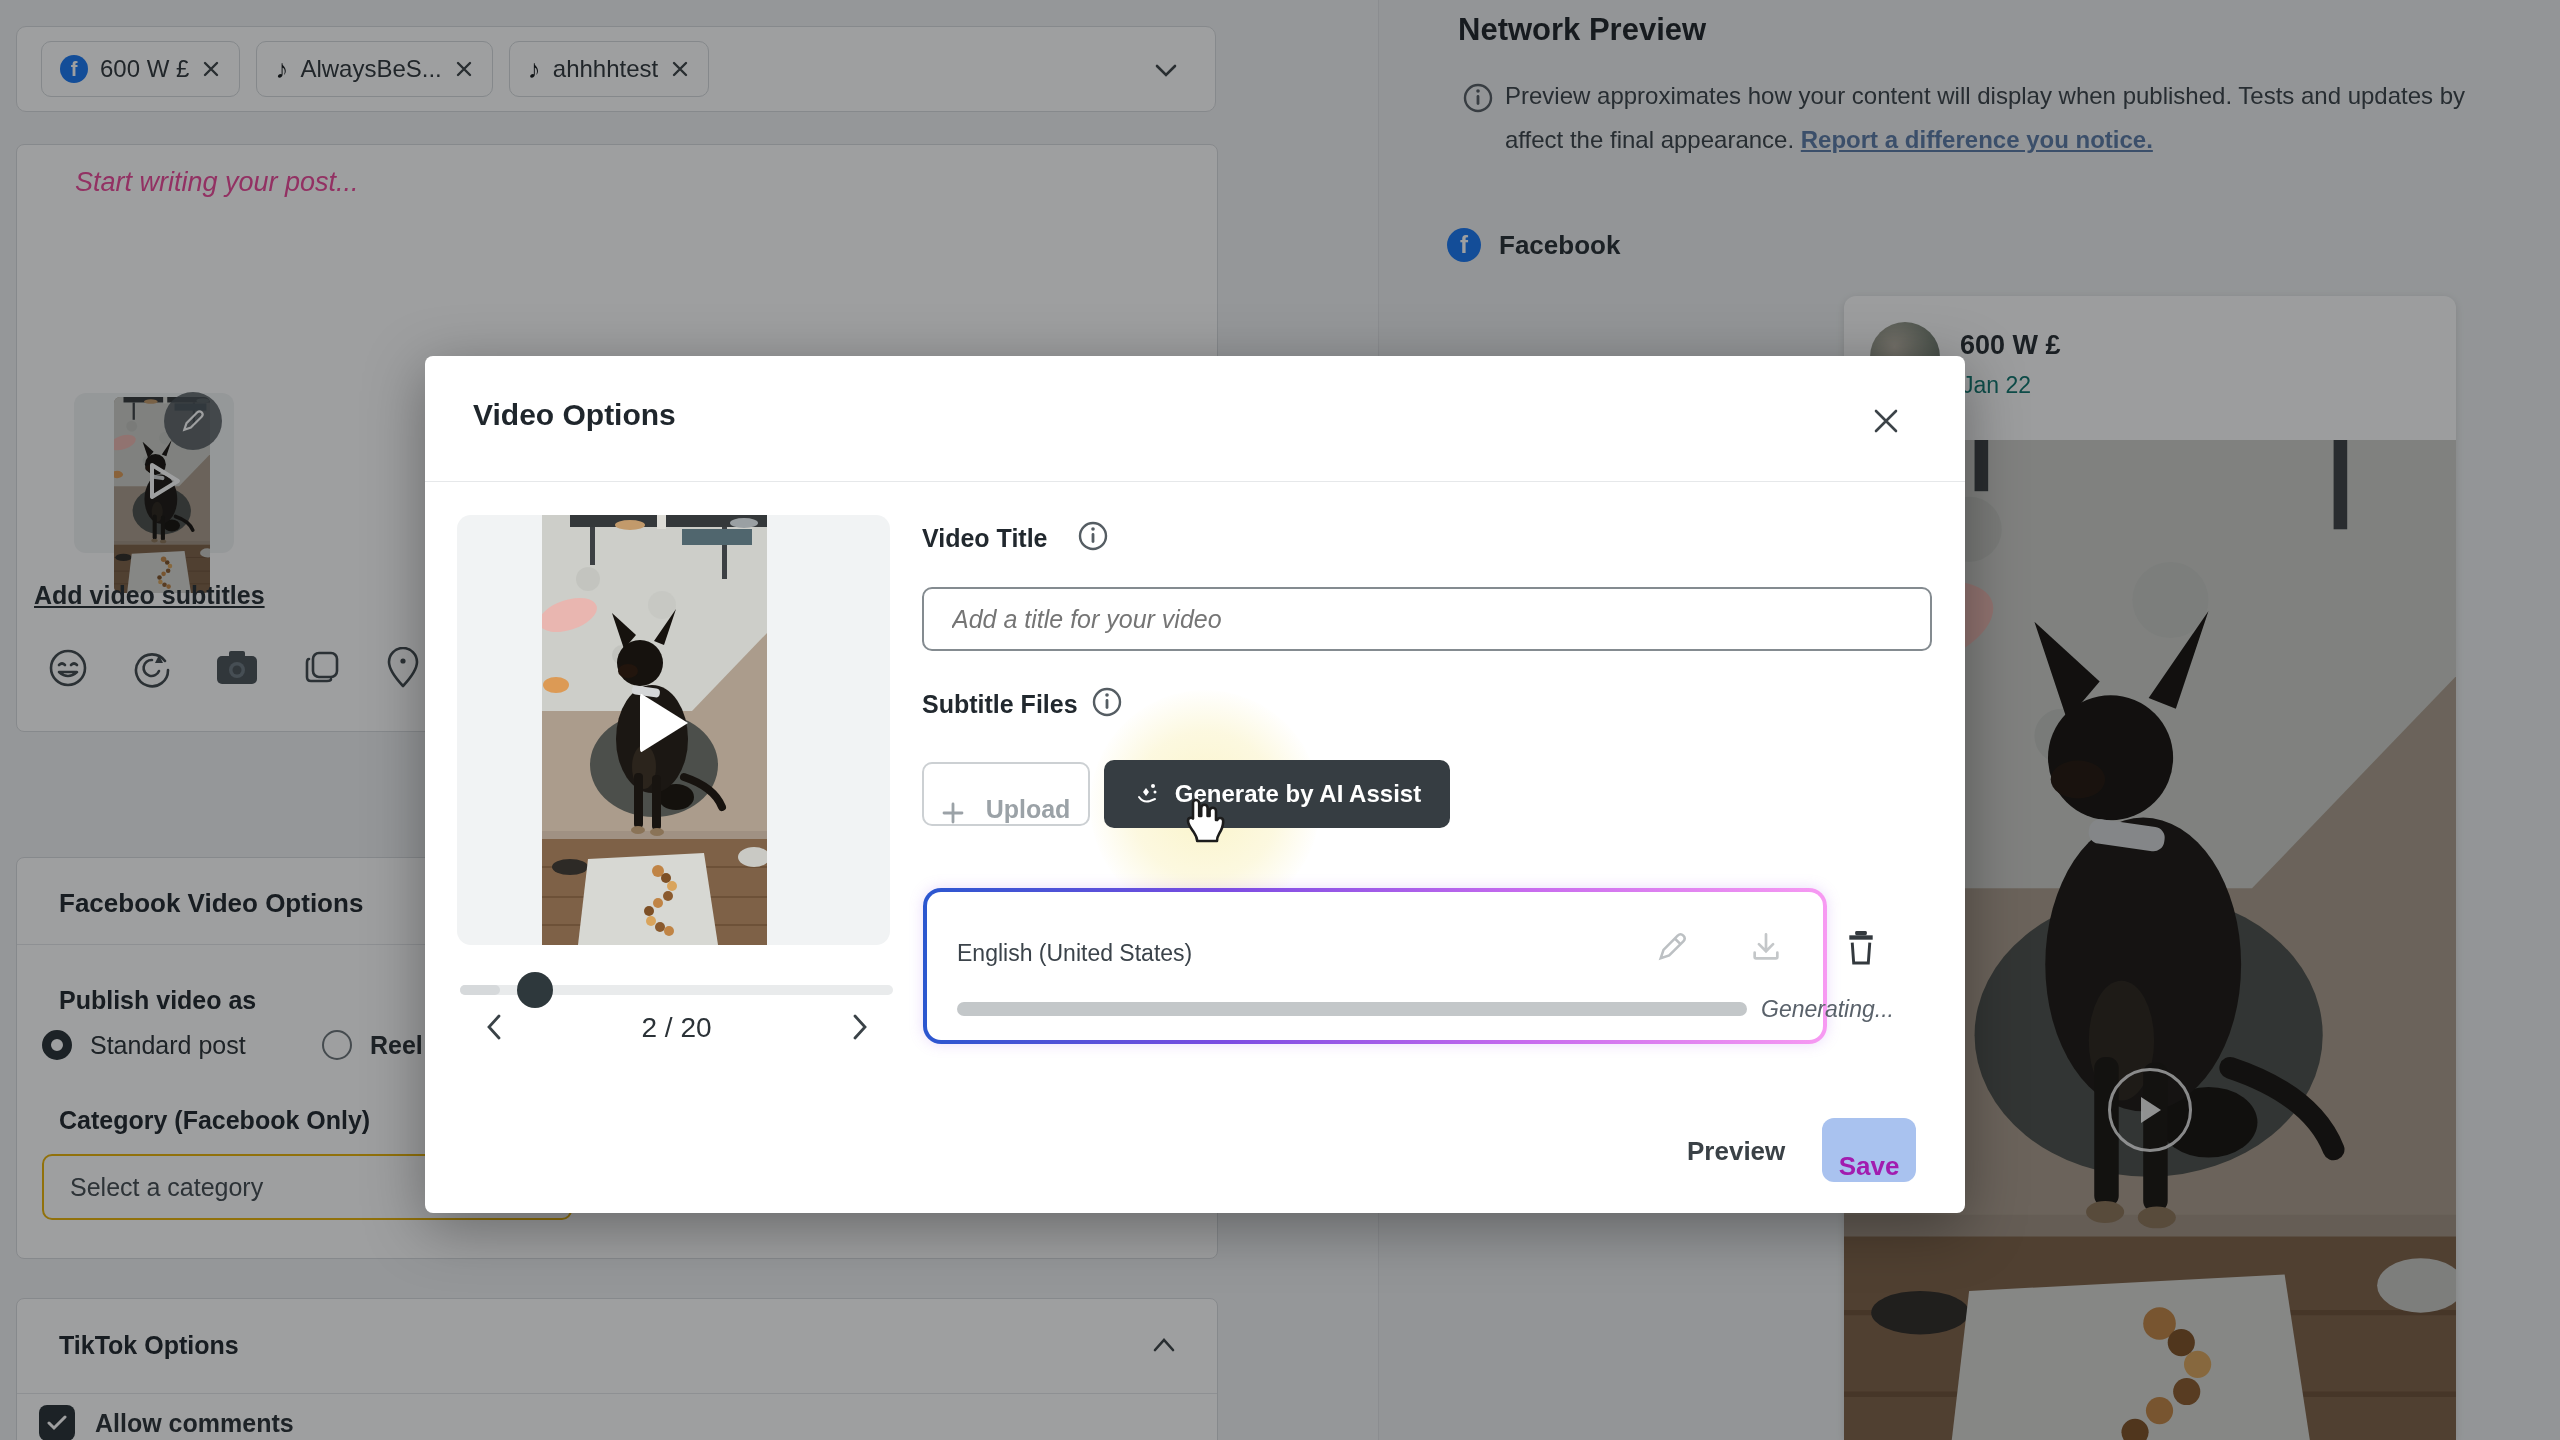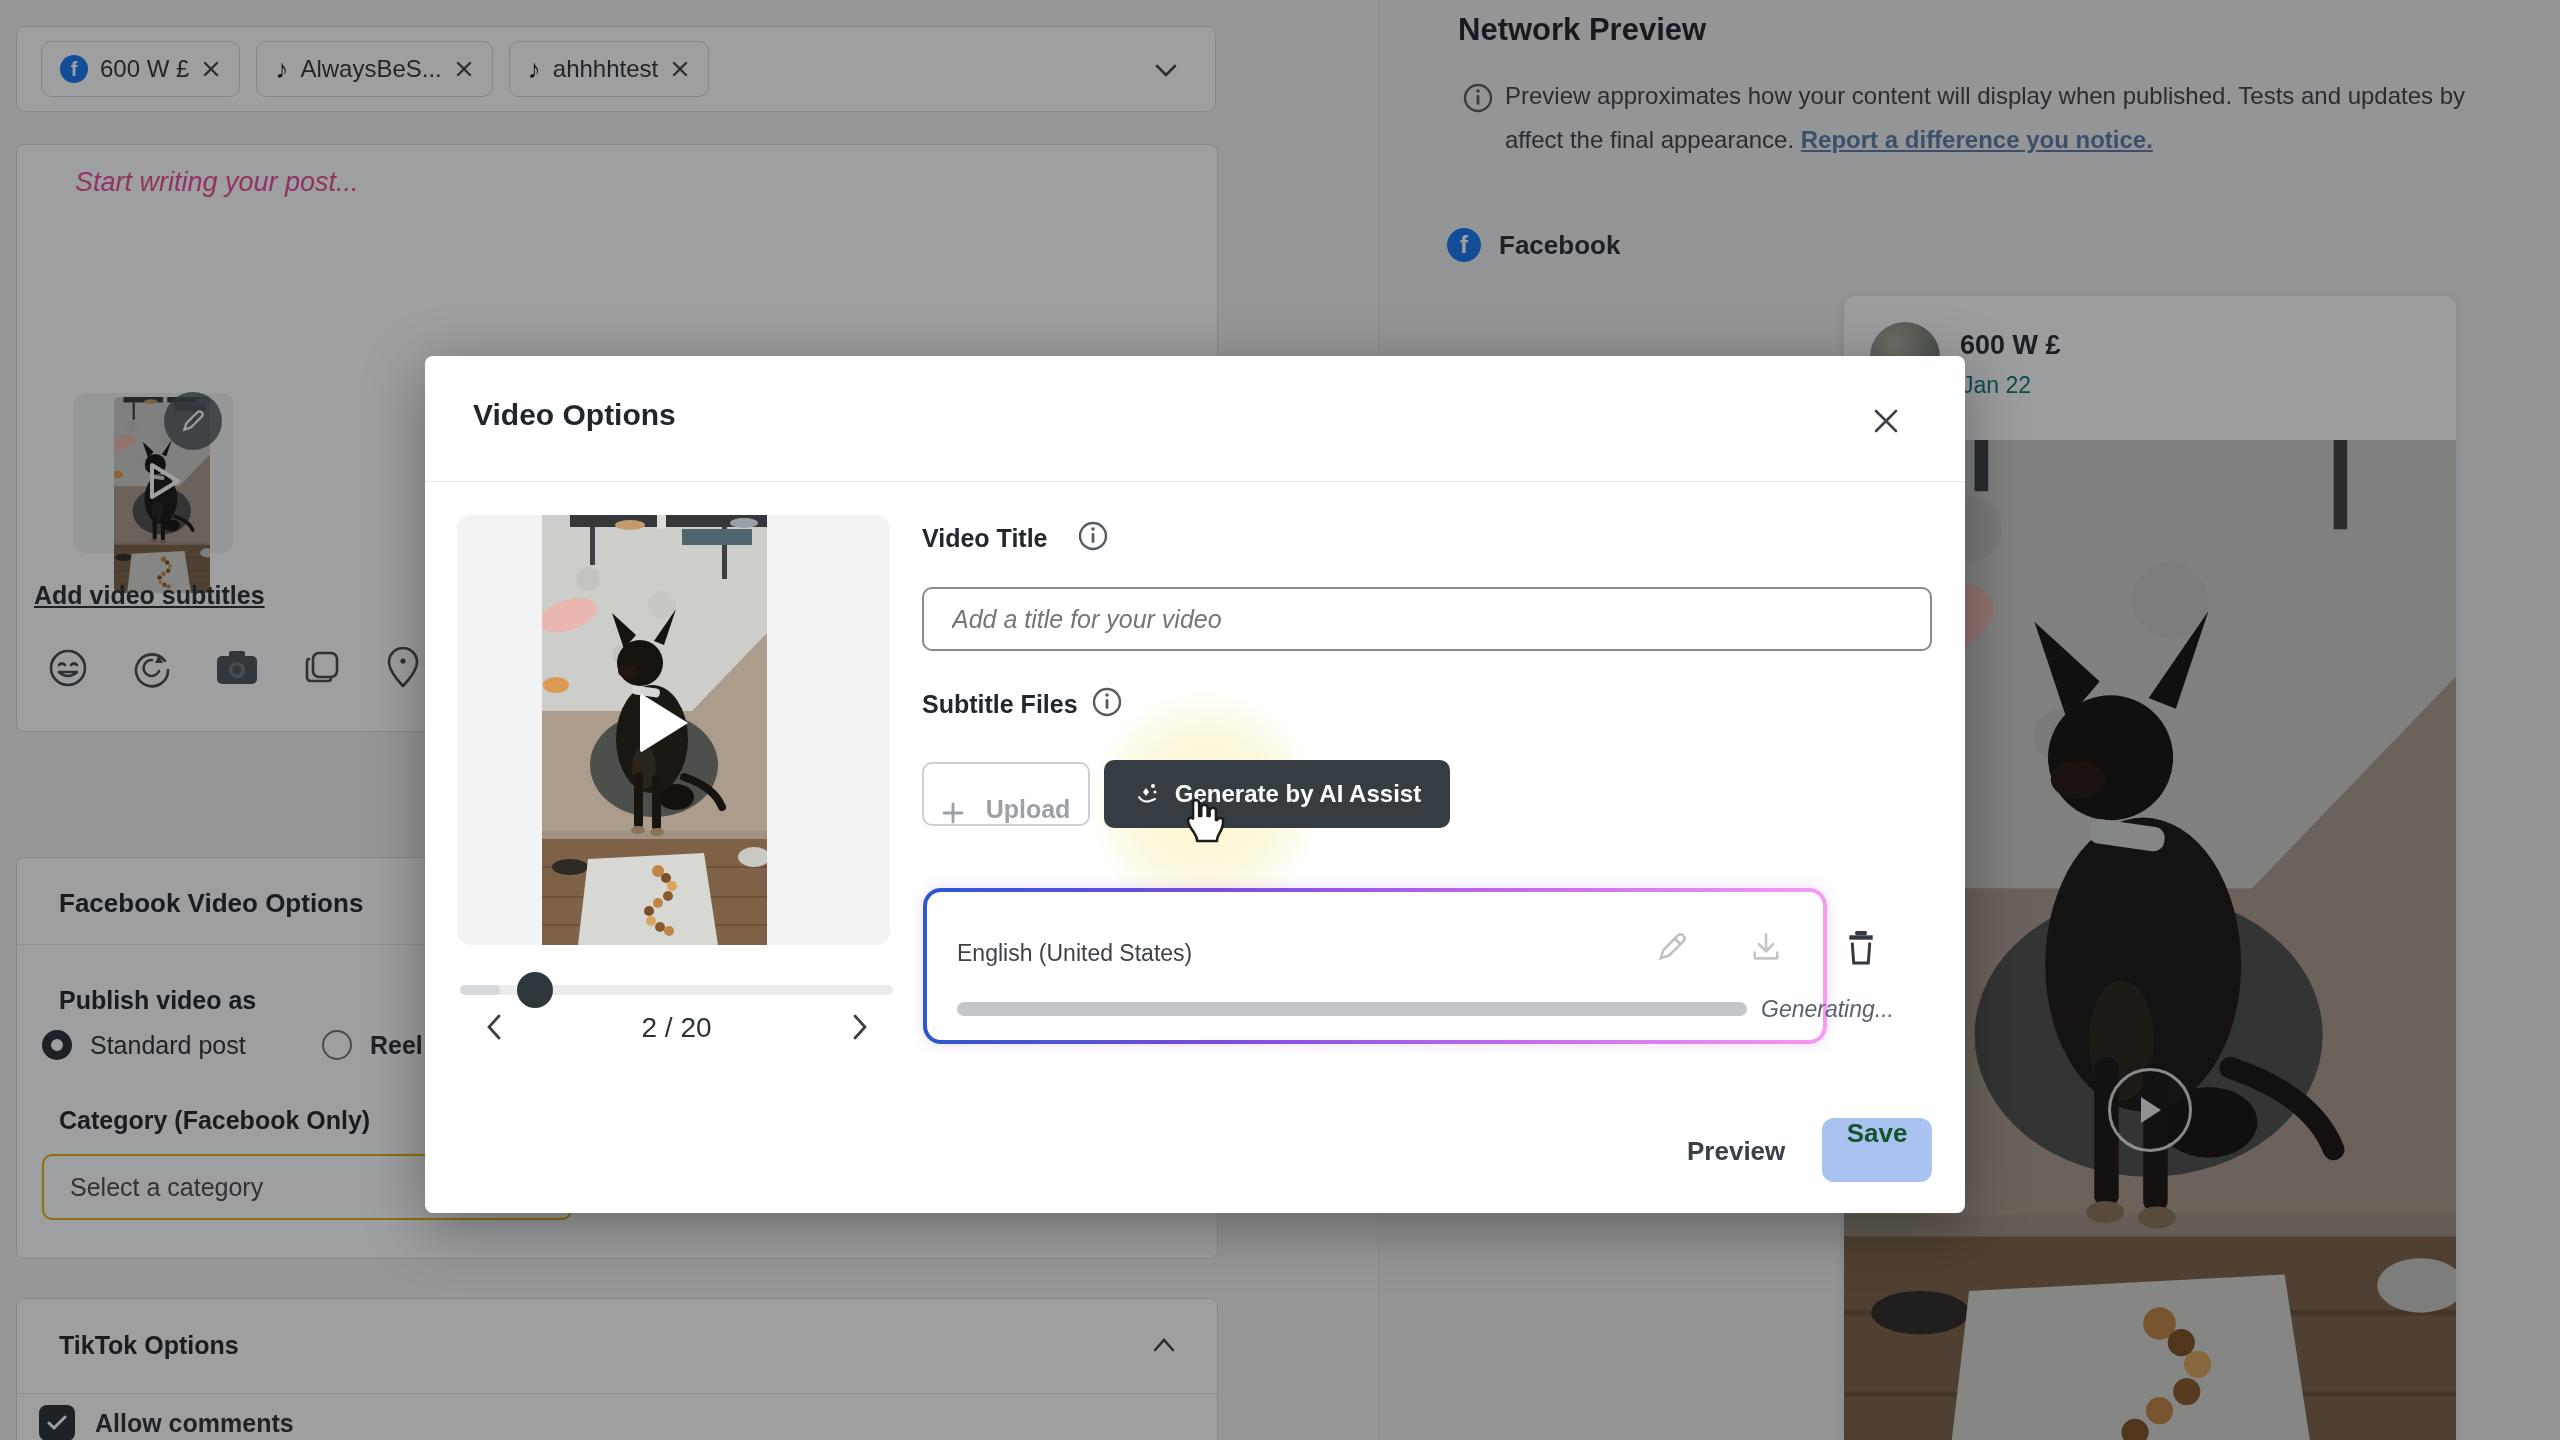--- a/index.html
+++ b/index.html
@@ -319,20 +319,20 @@
           <rect x="4" y="5" width="16" height="3" fill="#33393e"></rect>
         <path d="M6 10 L7 24 H17 L18 10" fill="none" stroke="#33393e" stroke-width="2"></path>
       </svg>
 
       <div class="abs" style="left:30px;top:110px;width:790px;height:14px;border-radius:7px;background:#c3c7c9;"></div>
       <span class="abs ital" style="left:834px;top:104px;font-size:23px;color:#59616a;">Generating...</span>
     </div>
   </div>
 
   <div class="abs bold" style="left:1262px;top:780px;font-size:26px;color:#3a4146;cursor:pointer;"><span>Preview</span></div>
-  <div class="abs bold" style="left:1397px;top:762px;width:110px;height:64px;border-radius:12px;background:#a9c2ef;color:#14532d;font-size:26px;display:flex;align-items:flex-start;justify-content:center;cursor:pointer;">
+  <div class="abs bold" style="left:1397px;top:762px;width:94px;height:64px;border-radius:12px;background:#a9c2ef;color:#a21caf;font-size:26px;display:flex;align-items:flex-end;justify-content:center;cursor:pointer;">
       <span>Save</span>
     </div>
 
   <svg class="abs" style="left:752px;top:438px;" width="50" height="56" viewBox="0 0 24 28">
     <path d="M9 3 c0.9 0 1.6 0.7 1.6 1.6 V11 h1 V7 c0-0.9 0.7-1.6 1.6-1.6 s1.6 0.7 1.6 1.6 V11 h1 V8.5 c0-0.9 0.7-1.6 1.6-1.6 s1.6 0.7 1.6 1.6 V13 h0.6 c0.2-0.6 0.8-1 1.5-1 0.9 0 1.5 0.7 1.5 1.6 0 3-1 4.6-2 6.2 -0.8 1.3-1.1 2.7-1.1 3.7 H9.6 c0-1.6-0.6-2.7-1.6-4.2 S5 15.5 5 13.4 c0-0.9 0.7-1.5 1.5-1.5 0.4 0 0.8 0.2 1 0.4 V4.6 C7.5 3.7 8.1 3 9 3 z" fill="#ffffff" stroke="#1c1c1c" stroke-width="1.3" stroke-linejoin="round"></path>
   </svg>
 </div>
 
 </body></html>

